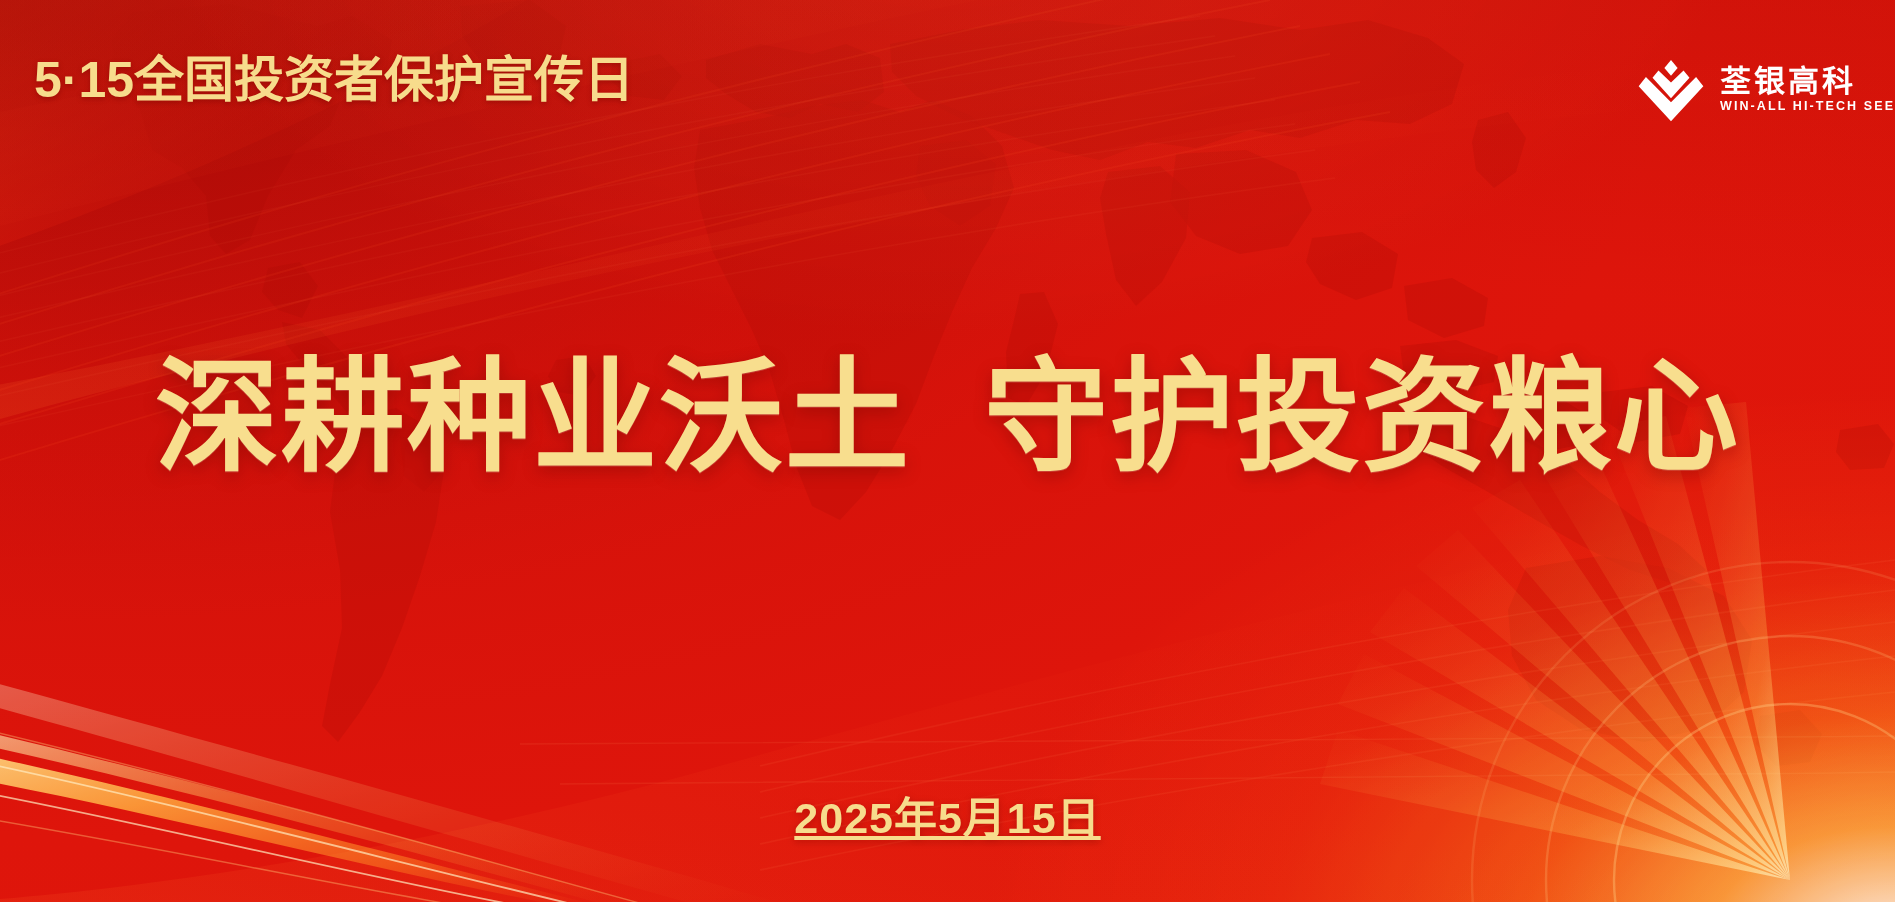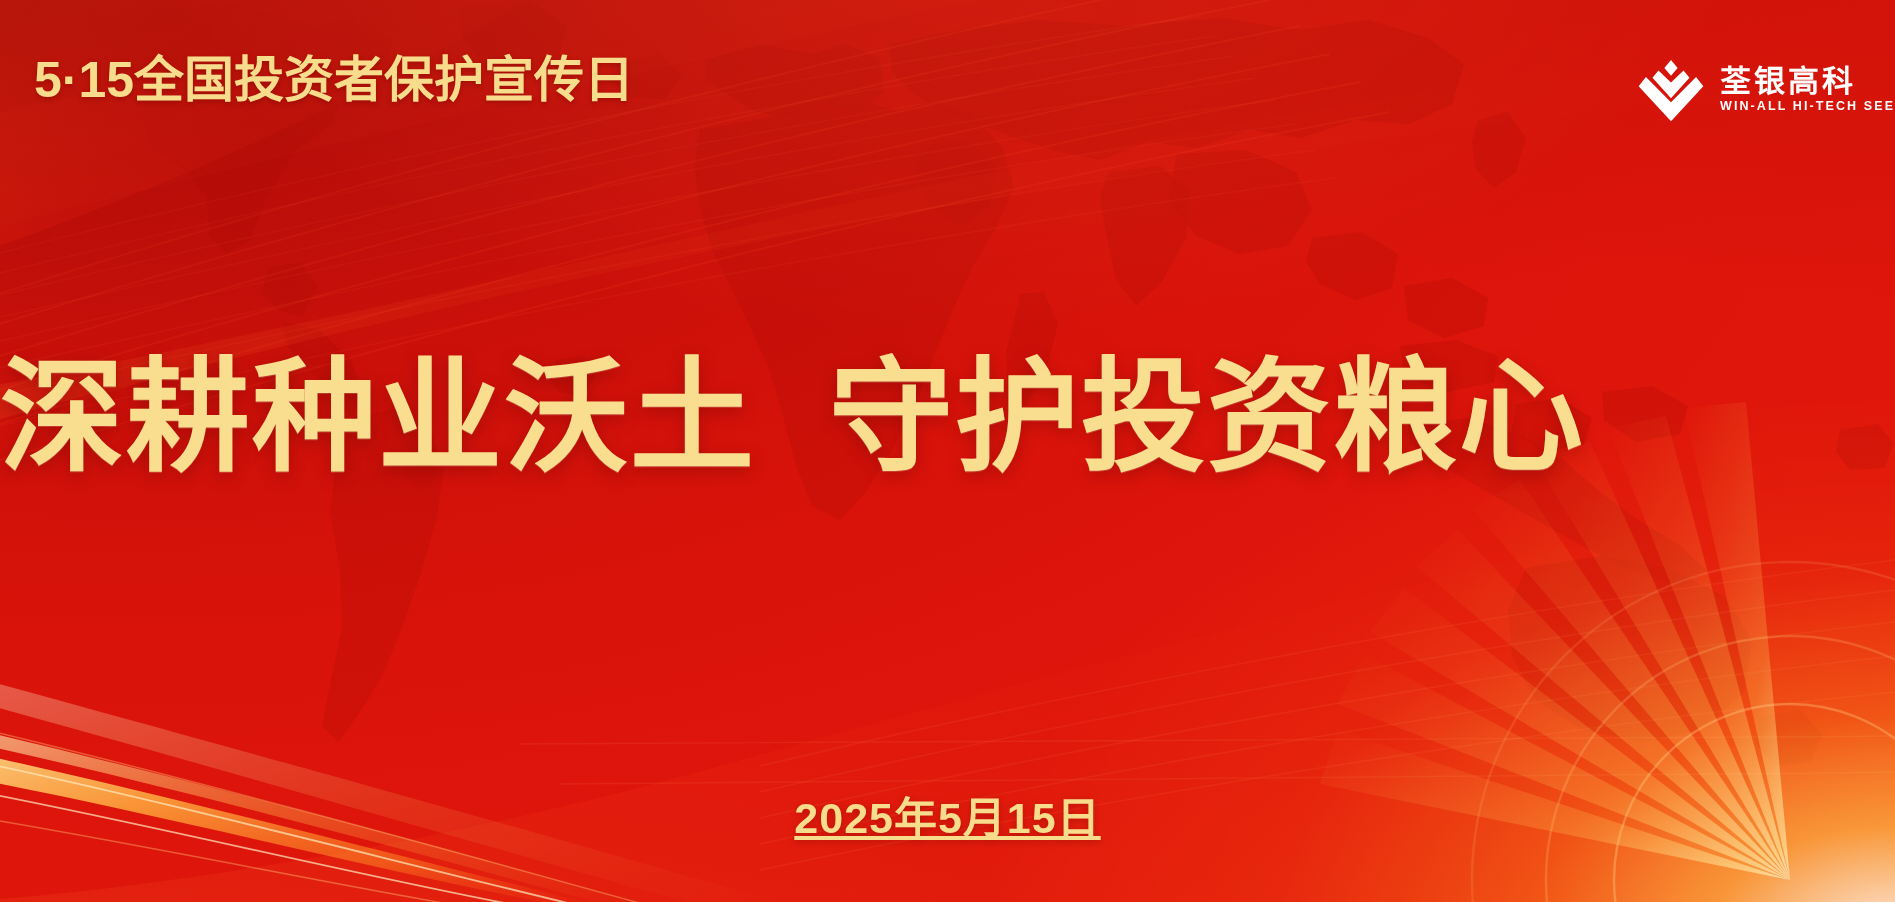--- a/index.html
+++ b/index.html
@@ -73,20 +73,21 @@
     color: #F7DC8C;
     white-space: nowrap;
     text-shadow: 0 2px 5px rgba(120,6,2,.45);
   }
 
   .slogan {
     position: absolute;
     left: 0;
     right: 0;
     top: 342px;
+    text-align: center;
     font-size: 124px;
     line-height: 1.22;
     font-weight: 700;
     letter-spacing: 2px;
     color: #F8DE8E;
     white-space: pre;
     text-shadow: 0 5px 16px rgba(120,6,2,.42), 0 1px 0 rgba(255,246,214,.28);
   }
 
   .datestamp {

